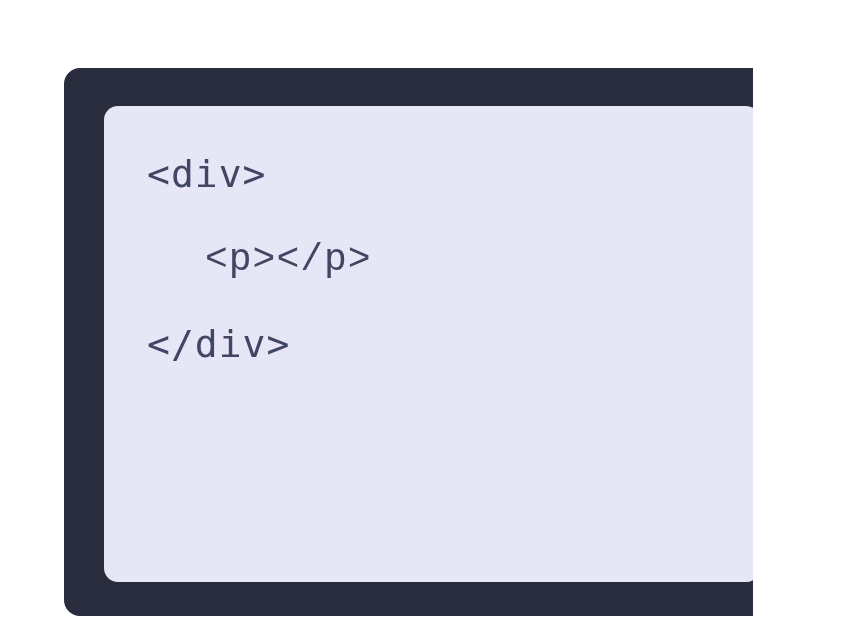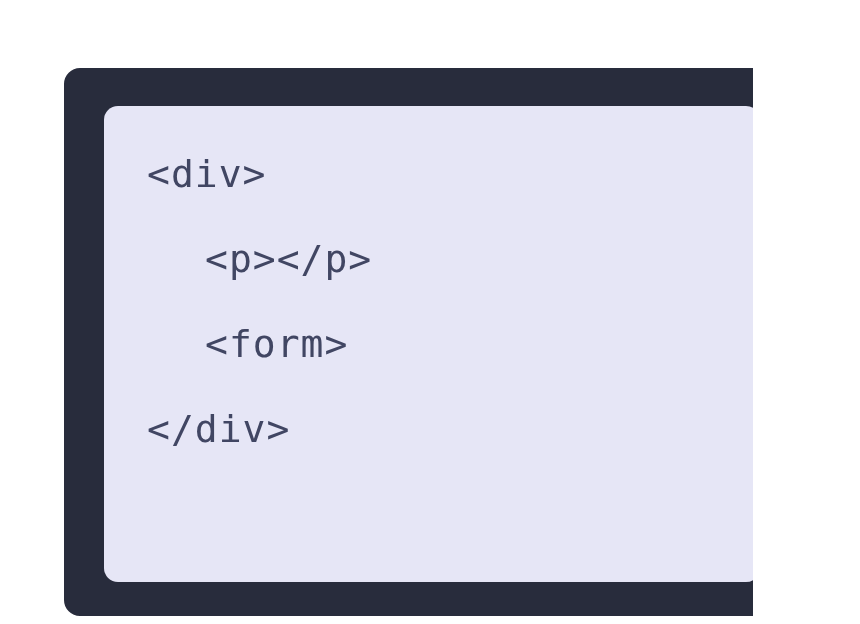--- a/index.html
+++ b/index.html
@@ -48,27 +48,27 @@
       display: block;
       font-size: 38px;
       line-height: 85px;
       letter-spacing: 1px;
       color: var(--text, #414663);
       white-space: pre;
       font-family: "DejaVu Sans Mono", "Liberation Mono", monospace;
     }
     .indent-1 {
       padding-left: 58px;
+      font-family: Liberation Mono, monospace;
     }
   </style>
 </head>
 <body>
 
 <div class="stage">
   <div class="code-card">
     <div class="code-panel">
       <span class="code-line">&lt;div&gt;</span>
       <span class="code-line indent-1">&lt;p&gt;&lt;/p&gt;</span>
-      <span class="code-line indent-1">&lt;form&gt;</span>
       <span class="code-line">&lt;/div&gt;</span>
     </div>
   </div>
 </div>
 
 </body></html>

